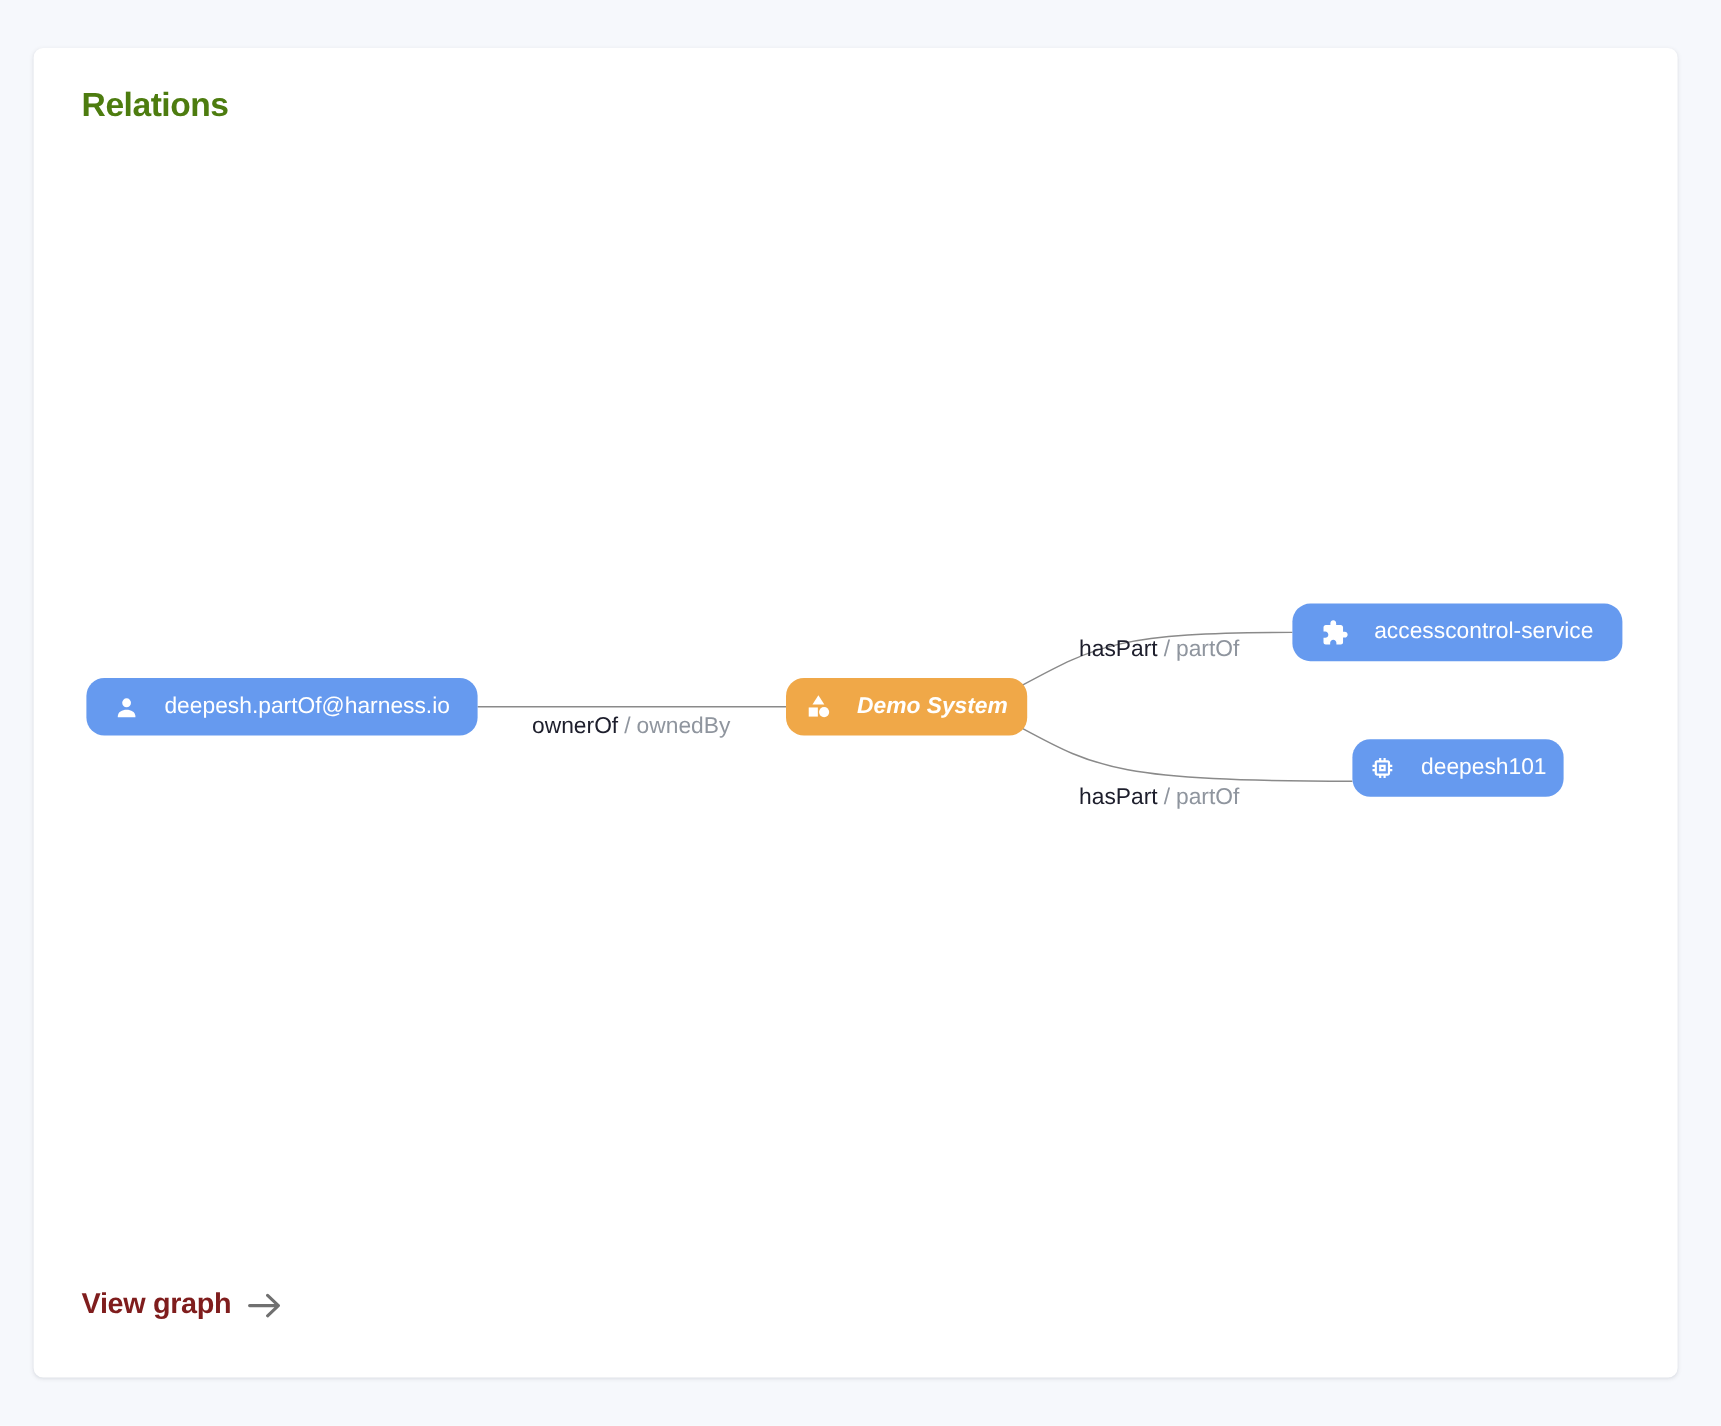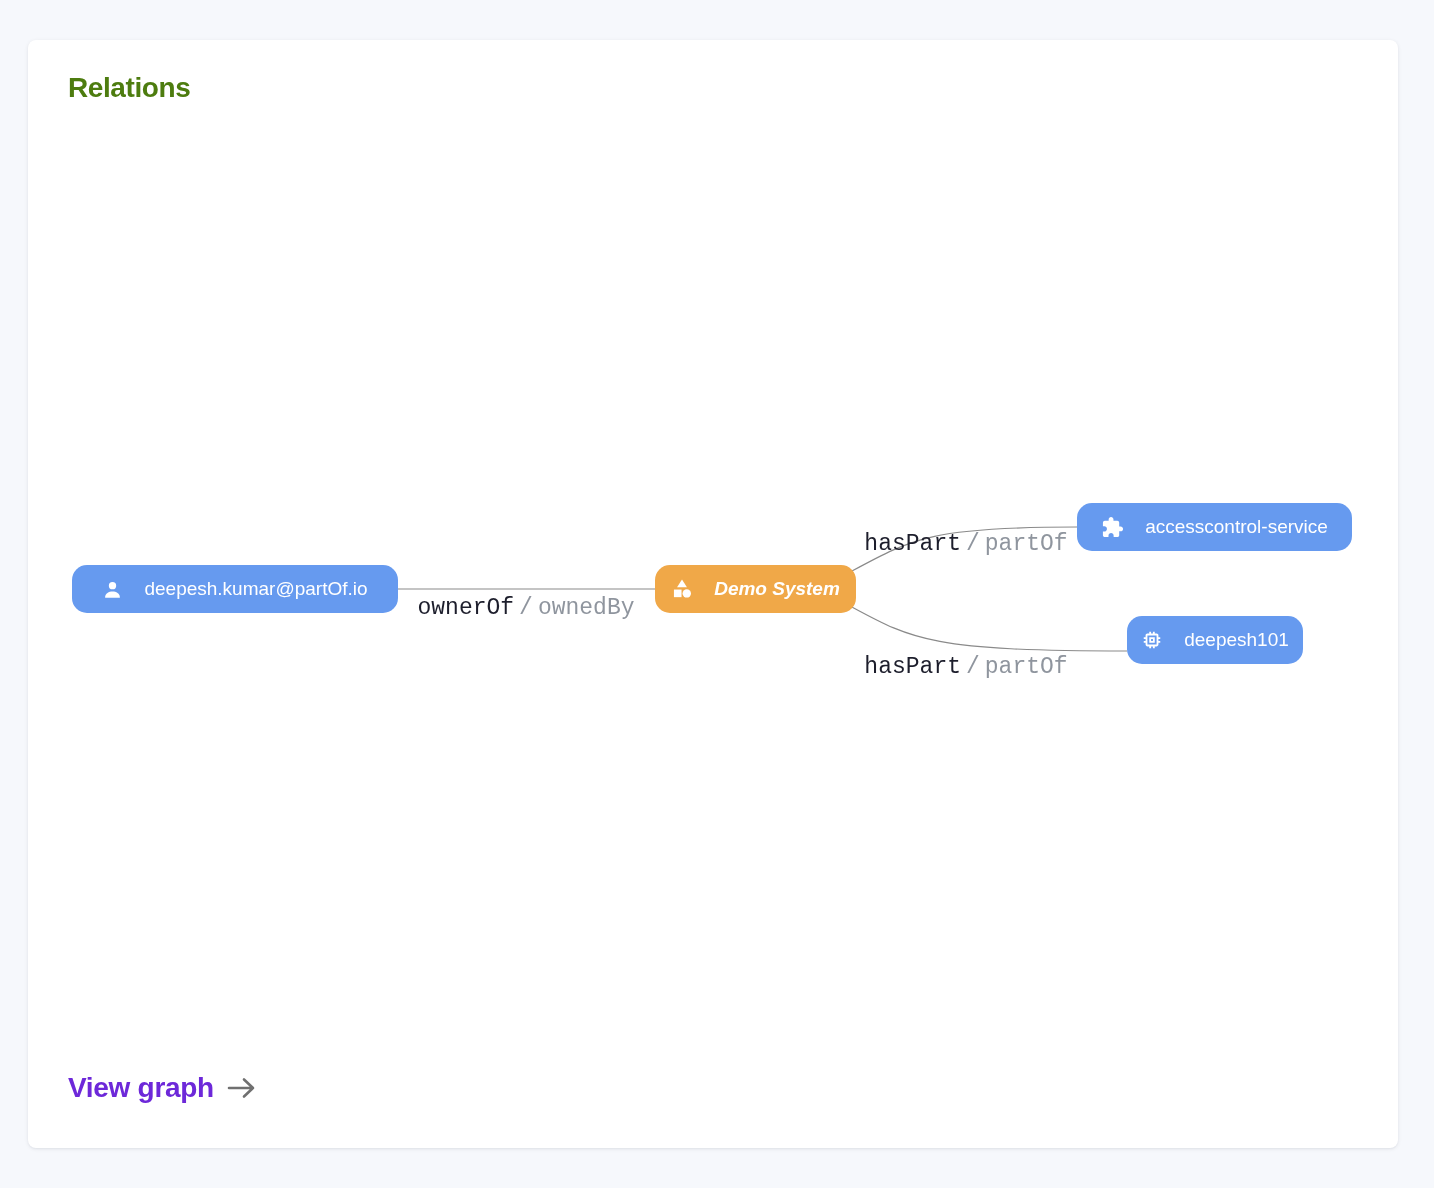--- a/index.html
+++ b/index.html
@@ -44,41 +44,40 @@
   }
   .node .node-icon { display: flex; align-items: center; }
   .node-user      { left: 44px;  top: 525px; width: 326px; }
   .node-system    { left: 627px; top: 525px; width: 201px; font-weight: 700; font-style: italic; }
   .node-service   { left: 1049px; top: 463px; width: 275px; }
   .node-component { left: 1099px; top: 576px; width: 176px; }
 
   .edge-label {
     position: absolute;
     transform: translateX(-50%);
-    font-size: 23px;
+    font-size: 19px;
     white-space: nowrap;
-    font-family: Liberation Mono, monospace;
   }
   .edge-label .lbl-primary { color: #1d1e2c; }
   .edge-label .lbl-sep { color: #8f959e; margin: 0 5px; }
   .edge-label .lbl-secondary { color: #8f959e; }
   .edge-label-0 { left: 498px; top: 555px; }
   .edge-label-1 { left: 938px; top: 491px; }
   .edge-label-2 { left: 938px; top: 614px; }
 
   .view-graph {
     position: absolute;
     left: 40px; top: 1032px;
     display: flex;
-    align-items: flex-start;
+    align-items: flex-end;
     gap: 12px;
-    font-size: 28px;
+    font-size: 24px;
     font-weight: 700;
     letter-spacing: -0.3px;
-    color: #6d28d9;
+    color: #7f1d1d;
     text-decoration: none;
     cursor: pointer;
   }
   .view-graph svg { margin-top: 3px; }
 </style>
 </head>
 <body>
 
 <div class="card">
 
@@ -102,21 +101,21 @@
       <span class="lbl-primary">hasPart</span><span class="lbl-sep">/</span><span class="lbl-secondary">partOf</span>
     </div>
 
     <div class="node node-user" style="background: rgb(102, 154, 239);">
       <span class="node-icon">
         <svg viewBox="0 0 24 24" width="21" height="21">
           <circle cx="12" cy="7.6" r="4.2" fill="#fff"></circle>
           <path d="M3.6 20.6c0-4.3 4.2-6.4 8.4-6.4s8.4 2.1 8.4 6.4v.8H3.6z" fill="#fff"></path>
         </svg>
       </span>
-      <span class="node-label">deepesh.kumar@partOf.io</span>
+      <span class="node-label">deepesh.partOf@harness.io</span>
     </div>
 
     <div class="node node-system" style="background: rgb(240, 168, 72);">
       <span class="node-icon">
         <svg viewBox="0 0 24 24" width="22" height="22" fill="#fff">
           <path d="M12 1.6 17.4 10H6.6z"></path>
           <rect x="3.2" y="12.6" width="8.3" height="8.3"></rect>
           <circle cx="17.2" cy="16.8" r="4.6"></circle>
         </svg>
       </span>

